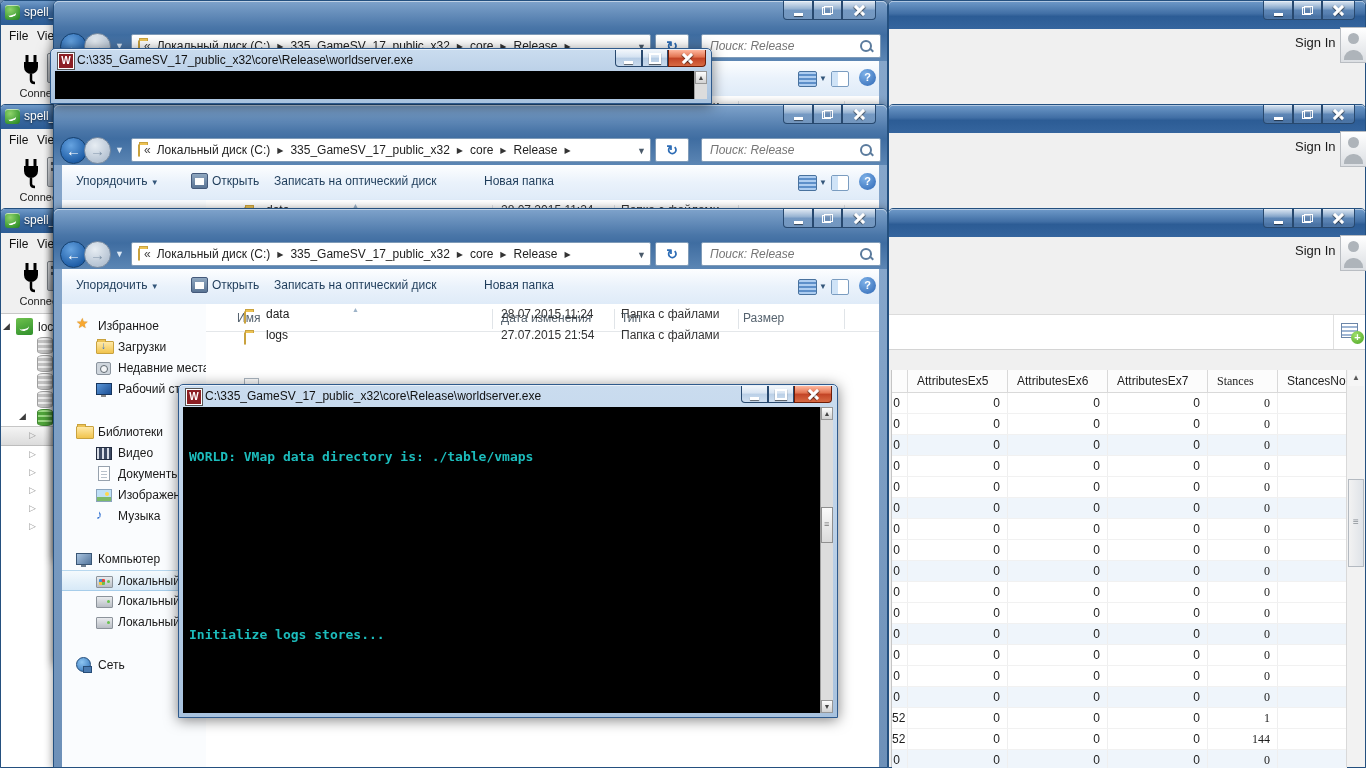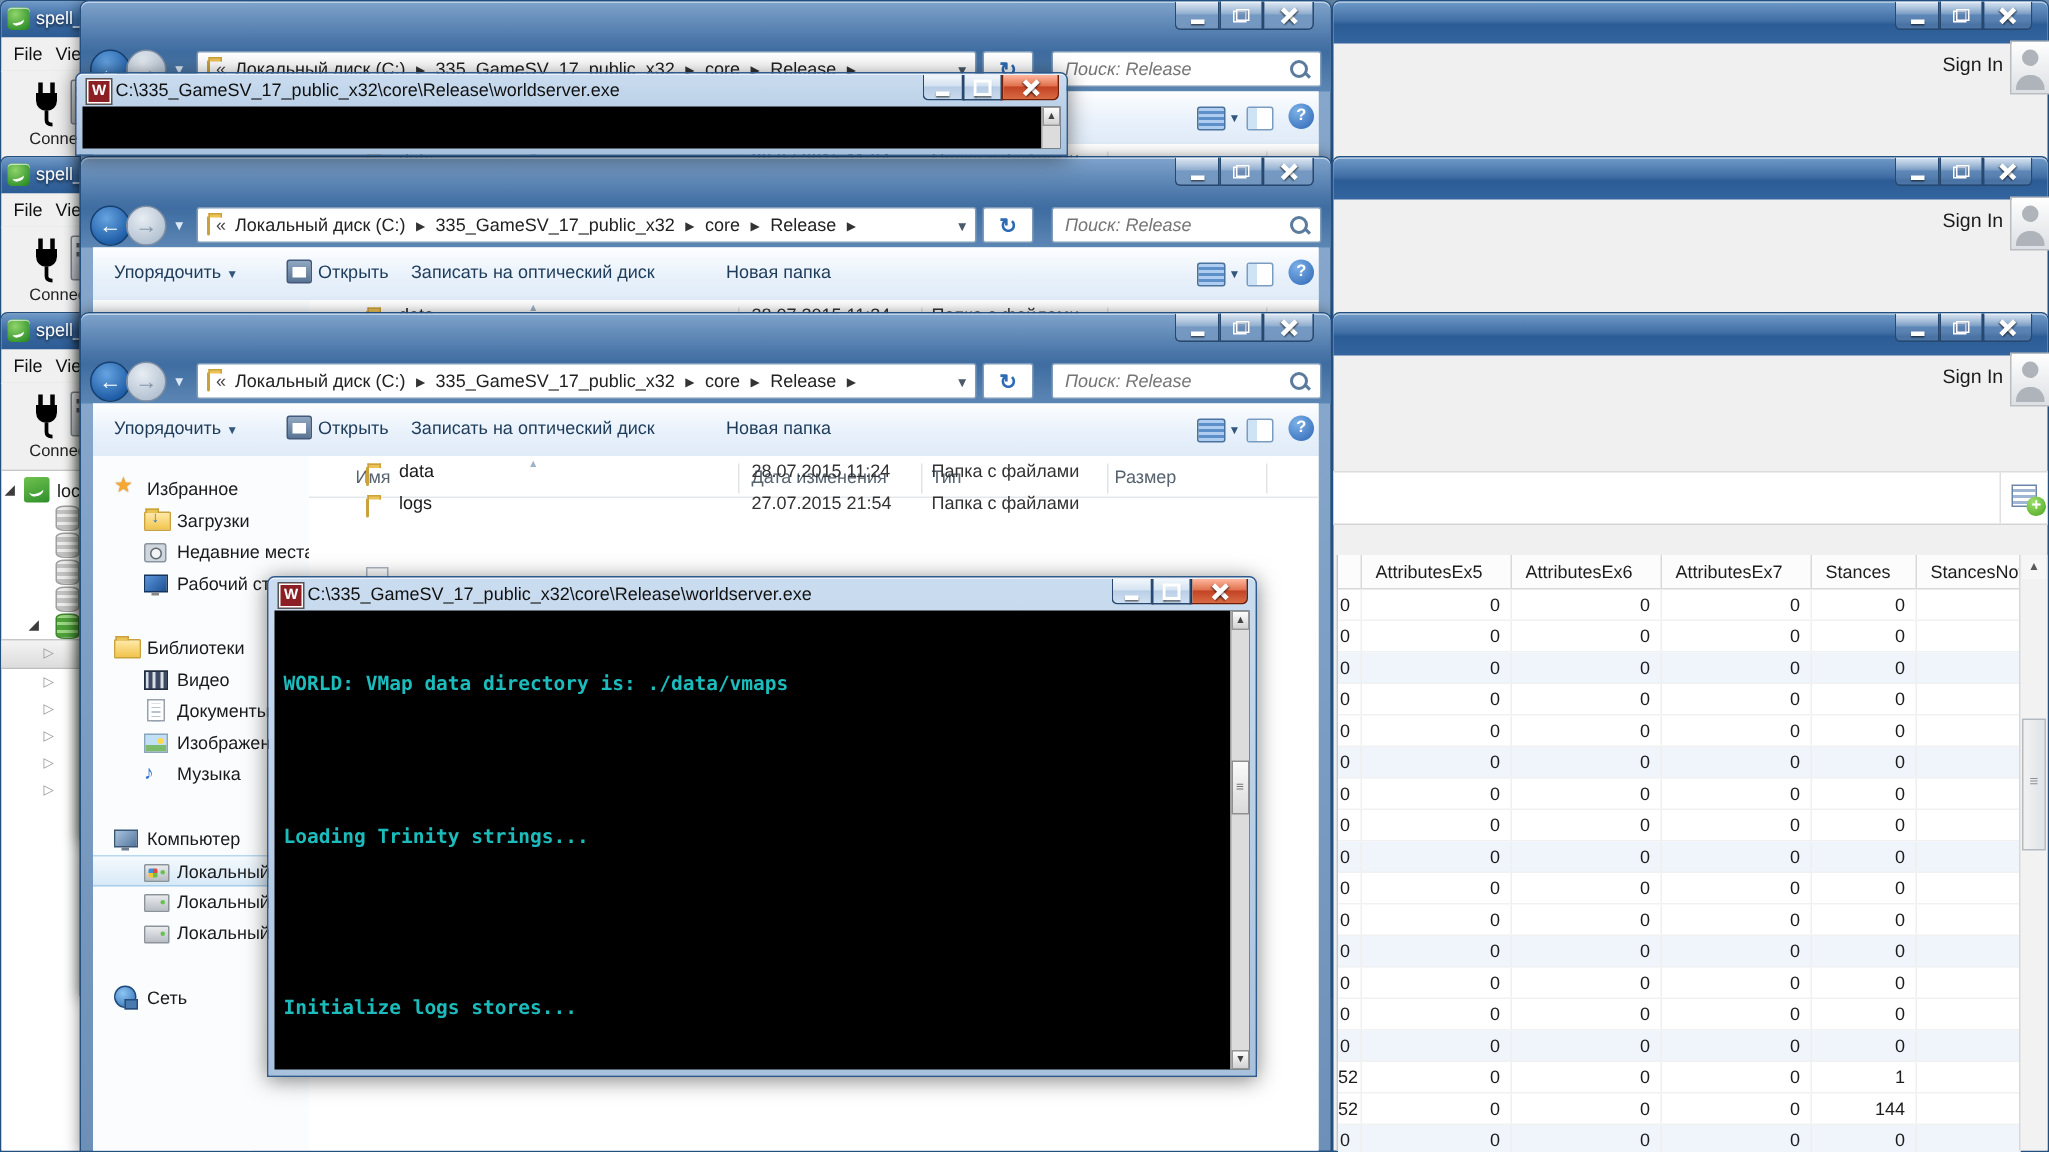--- a/index.html
+++ b/index.html
@@ -169,21 +169,21 @@
   .r-toolrow .vsep{position:absolute;top:0;bottom:0;width:1px;background:#e0e0e0;}
   .ico-add{position:absolute;width:15px;height:13px;background:repeating-linear-gradient(180deg,#fff 0 2px,#9fb6d4 2px 4px);border:1px solid #6c86a8;}
   .ico-add::after{content:"+";position:absolute;right:-7px;bottom:-7px;width:13px;height:13px;border-radius:50%;background:radial-gradient(circle at 35% 30%,#9fe06a,#4aa321);
         color:#fff;font-size:11px;font-weight:bold;text-align:center;line-height:13px;}
   .grid{position:absolute;left:2px;right:18px;top:161px;bottom:0;background:#fff;border-left:1px solid #c5c5c5;}
   .gh{display:flex;height:22px;background:#fcfcfc;border-bottom:1px solid #d9d9d9;}
   .gh .hc{box-sizing:border-box;border-right:1px solid #d9d9d9;padding:4px 0 0 9px;font-size:12px;color:#1e1e1e;overflow:hidden;white-space:nowrap;}
   .trows .trow{display:flex;height:20px;border-bottom:1px solid #f1f1f1;}
   .trows .trow:nth-child(3n){background:#eff5fb;}
   .trow .tc{box-sizing:border-box;border-right:1px solid #efefef;padding:3px 7px 0 0;font-size:12px;color:#1c1c1c;text-align:right;overflow:hidden;}
-  .w16{width:16px;}.w100{width:100px;}.w70{width:70px;}.w72{width:72px;flex:1;}
+  .w16{width:16px;}.w100{width:100px;}.w70{width:70px;font-family:Liberation Serif, serif;}.w72{width:72px;flex:1;}
   .r-scroll{position:absolute;right:0;top:161px;bottom:0;width:18px;background:#f2f2f2;border-left:1px solid #d9d9d9;}
   .r-scroll .sb{position:absolute;left:1px;right:1px;top:0;height:16px;background:#f6f6f6;font-size:8px;color:#5a5a5a;text-align:center;line-height:16px;}
   .r-thumb{position:absolute;left:1px;right:1px;top:109px;height:88px;background:linear-gradient(90deg,#f2f2f2,#dfe3e8);border:1px solid #b4bac1;box-sizing:border-box;}
   .r-thumb::after{content:"≡";position:absolute;left:4px;top:50%;margin-top:-7px;font-size:10px;color:#8a9097;}
 </style>
 </head>
 <body>
 
 <div class="window spell" style="left: 0px; top: 0px;">
   <div class="sp-title">
@@ -1625,25 +1625,24 @@
     <div class="cbtn" style="width:26px;height:17px;">
         <span class="gl-max" style="width:8px;height:7px;"></span>
       </div>
     <div class="cbtn red" style="width:38px;height:17px;">
         <span class="gl-x"></span>
       </div>
   </div>
   <div class="c-body">
     <div class="c-lines">
       
-        <div class="ln c">WORLD: VMap data directory is: ./data/vmaps</div>
+        <div class="ln c">WORLD: VMap data directory is: ./table/vmaps</div>
       
         <div class="ln c"> </div>
       
-        <div class="ln c">Loading Trinity strings...</div>
       
       
         <div class="ln c"> </div>
       
         <div class="ln c">Initialize logs stores...</div>
       
         
       
         
       

